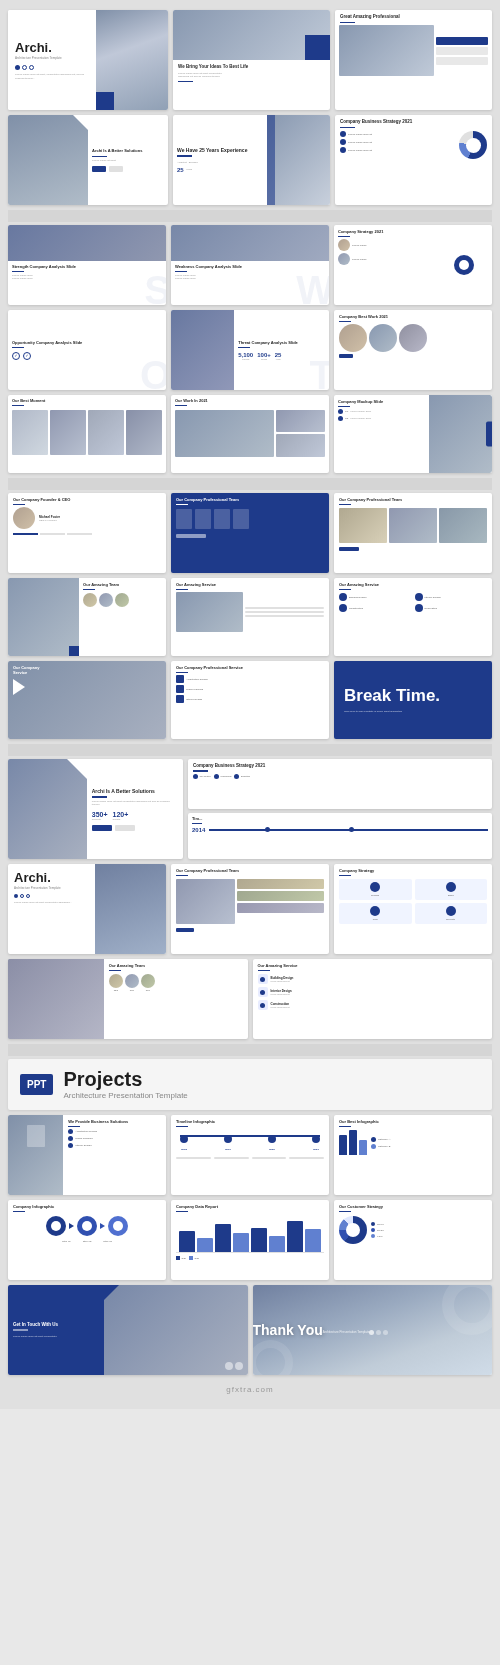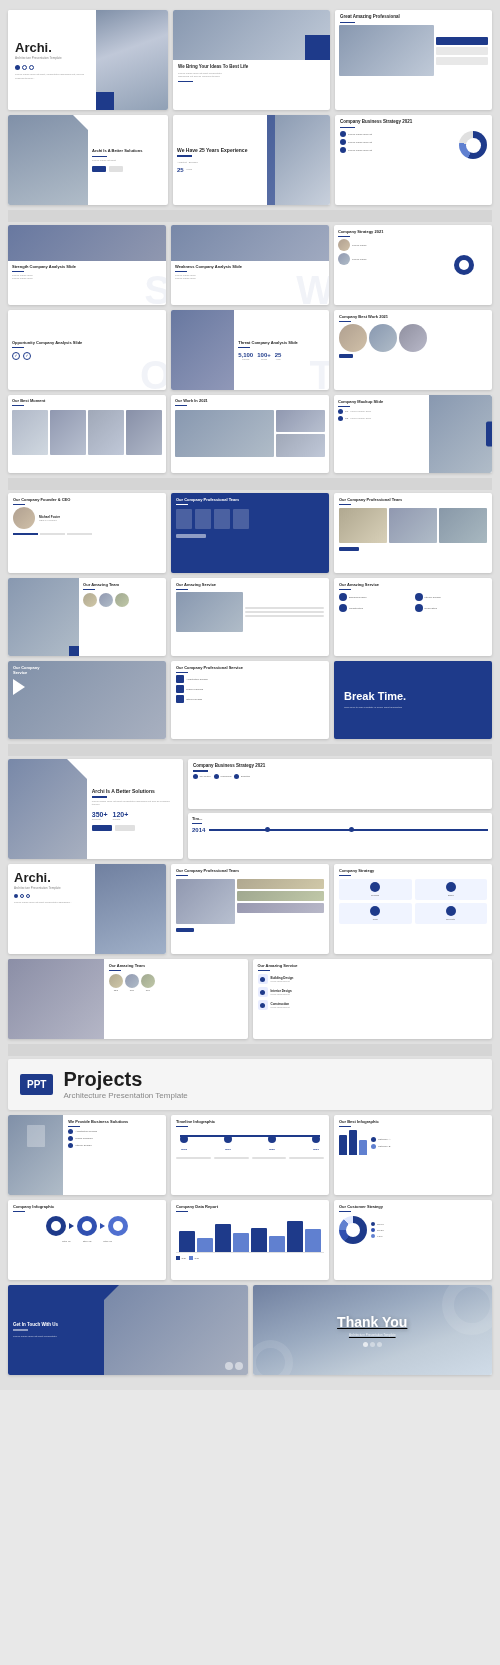--- a/index.html
+++ b/index.html
@@ -495,21 +495,21 @@
           <div style="display:flex;align-items:center;gap:2px;">
             <div style="width:8px;height:8px;background:#1e3a8a;border-radius:1px;flex-shrink:0;"></div>
             <div style="font-size:2.5px;color:#666;">Interior Design</div>
           </div>
         </div>
       </div>
     </div>
 
     <div class="slide" style="flex:1;height:78px;background:#1e3a8a;">
       <div style="height:100%;display:flex;flex-direction:column;align-items:flex-start;justify-content:center;padding:8px 10px;">
-        <div style="font-size:11px;font-weight:900;color:white;line-height:1.2;">Break Time.</div>
+        <div style="font-size:17px;font-weight:900;color:white;line-height:1.2;">Break Time.</div>
         <div style="font-size:2.5px;color:rgba(255,255,255,0.7);margin-top:3px;line-height:1.5;">Click here to add a subtitle or some short description</div>
       </div>
     </div>
   </div>
 
   <div style="height:12px;background:#d5d5d5;margin:3px 0;"></div>
 
   <div class="row-2col">
 
     <div class="slide" style="width:175px;height:100px;">
@@ -899,30 +899,31 @@
           <div style="position:absolute;top:0;left:0;width:0;height:0;border-left:15px solid #1e3a8a;border-bottom:15px solid transparent;"></div>
           <div style="position:absolute;bottom:5px;right:5px;display:flex;gap:2px;">
             <div style="width:8px;height:8px;border-radius:50%;background:rgba(255,255,255,0.5);"></div>
             <div style="width:8px;height:8px;border-radius:50%;background:rgba(255,255,255,0.5);"></div>
           </div>
         </div>
       </div>
     </div>
 
     <div class="slide" style="flex:1;height:90px;">
-      <div style="height:100%;background:linear-gradient(160deg,#7080a0 0%,#9aaac0 40%,#c0ccd8 70%,#d0dce8 100%);display:flex;flex-direction:column;align-items:center;justify-content:center;position:relative;text-decoration:underline;">
+      <div style="height:100%;background:linear-gradient(160deg,#7080a0 0%,#9aaac0 40%,#c0ccd8 70%,#d0dce8 100%);display:flex;flex-direction:row;align-items:center;position:relative;">
         <div style="position:absolute;top:0;left:0;width:100%;height:100%;overflow:hidden;">
           <div style="position:absolute;top:-10px;right:-10px;width:60px;height:60px;border-radius:50%;border:12px solid rgba(255,255,255,0.1);"></div>
           <div style="position:absolute;bottom:-10px;left:-5px;width:45px;height:45px;border-radius:50%;border:8px solid rgba(255,255,255,0.1);"></div>
         </div>
         <div style="font-size:14px;font-weight:900;color:white;text-shadow:1px 1px 4px rgba(0,0,0,0.3);position:relative;z-index:1;">Thank You</div>
         <div style="font-size:3px;color:rgba(255,255,255,0.8);margin-top:3px;position:relative;z-index:1;">Architecture Presentation Template</div>
         <div style="position:relative;z-index:1;display:flex;gap:2px;margin-top:5px;">
           <div style="width:5px;height:5px;border-radius:50%;background:rgba(255,255,255,0.7);"></div>
           <div style="width:5px;height:5px;border-radius:50%;background:rgba(255,255,255,0.4);"></div>
           <div style="width:5px;height:5px;border-radius:50%;background:rgba(255,255,255,0.4);"></div>
         </div>
       </div>
     </div>
   </div>
 
+  <div style="text-align:center;padding:5px 0;font-size:8px;color:#999;letter-spacing:1px;">gfxtra.com</div>
 
 </div>
 
 </body></html>

